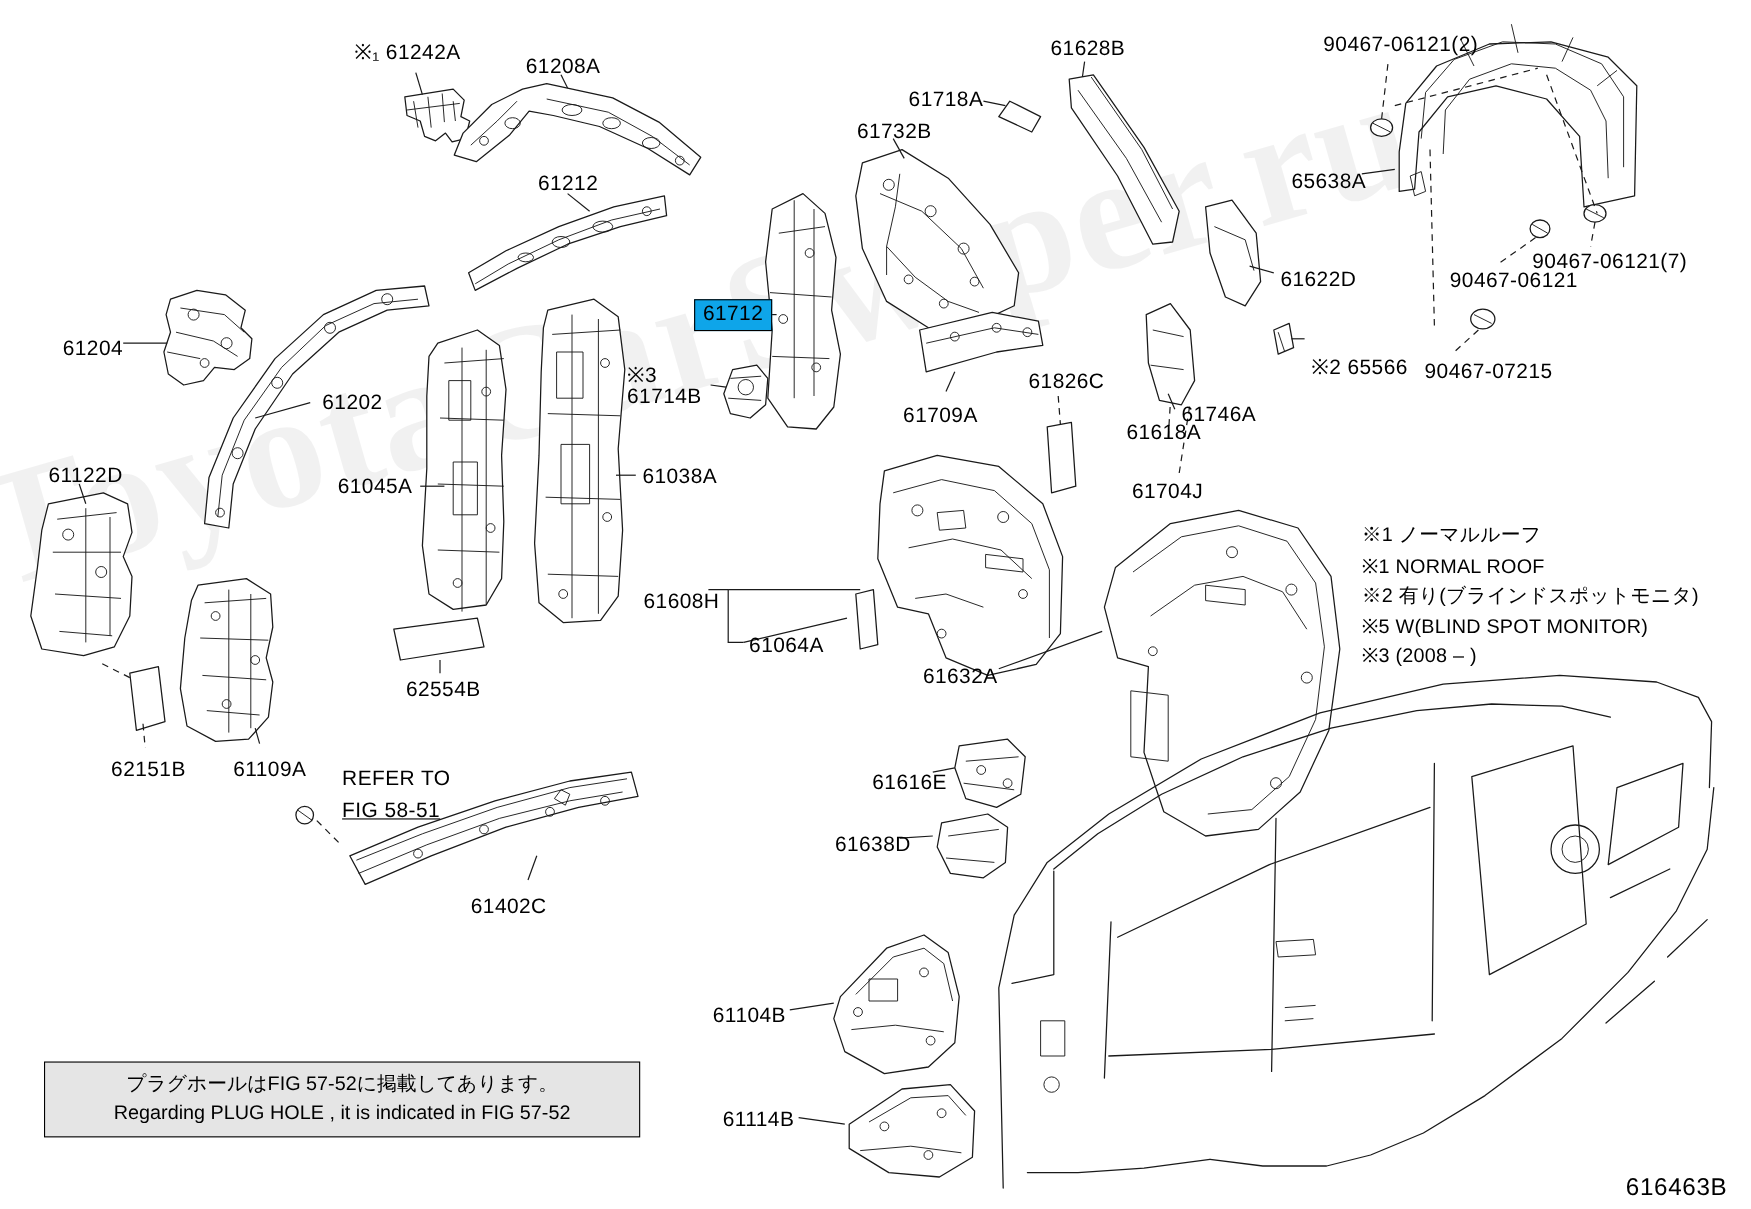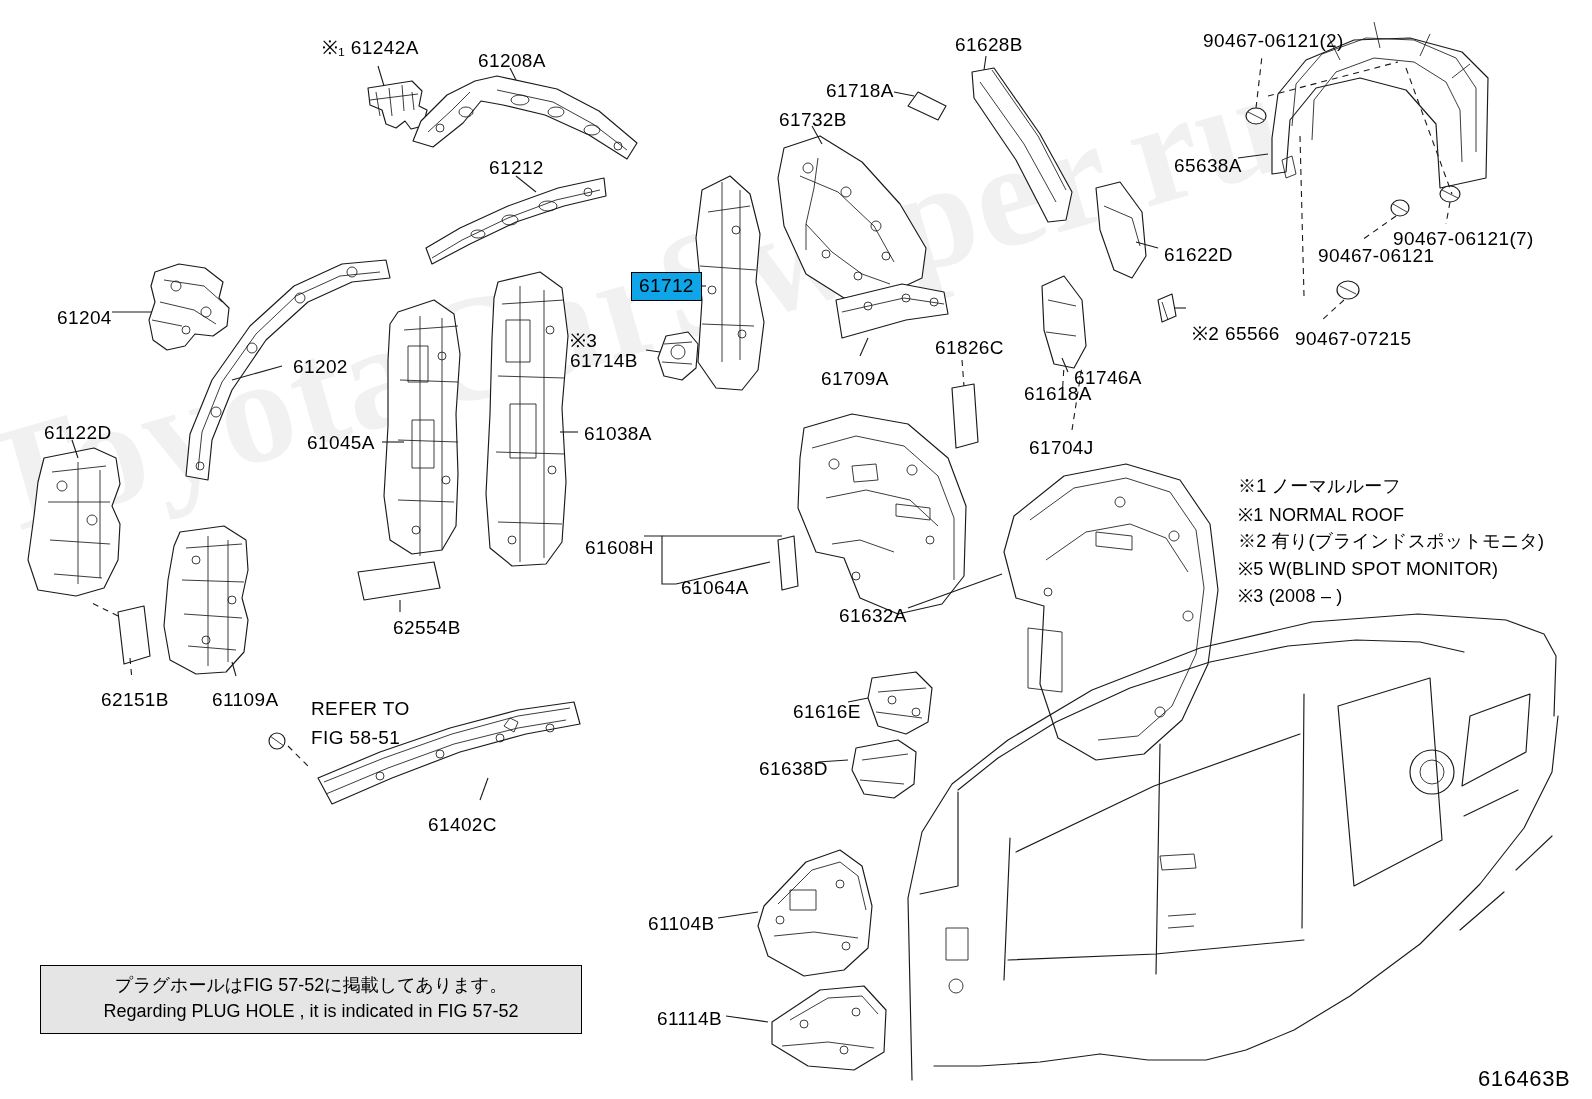--- a/index.html
+++ b/index.html
@@ -416,23 +416,23 @@
   <div class="lbl" style="left:322px; top:34px;">※₁ 61242A</div>
   <div class="lbl" style="left:478px; top:50px;">61208A</div>
   <div class="lbl" style="left:489px; top:157px;">61212</div>
   <div class="lbl" style="left:57px; top:307px;">61204</div>
   <div class="lbl" style="left:293px; top:356px;">61202</div>
   <div class="lbl" style="left:44px; top:422px;">61122D</div>
   <div class="lbl" style="left:307px; top:432px;">61045A</div>
   <div class="lbl" style="left:584px; top:423px;">61038A</div>
   <div class="lbl" style="left:101px; top:689px;">62151B</div>
   <div class="lbl" style="left:212px; top:689px;">61109A</div>
-  <div class="lbl" style="left:369px; top:617px;margin-left:24px;">62554B</div>
+  <div class="lbl" style="left:369px; top:617px;">62554B</div>
   <div class="lbl" style="left:311px; top:698px;">REFER TO</div>
-  <div class="lbl" style="left:311px; top:727px;">FIG 58-51</div>
+  <div class="lbl" style="left:311px; top:727px;text-decoration:underline;">FIG 58-51</div>
   <div class="lbl" style="left:428px; top:814px;">61402C</div>
   <div class="lbl" style="left:570px; top:327px;">※3</div>
   <div class="lbl" style="left:570px; top:350px;">61714B</div>
   <div class="lbl boxed" style="left:631px; top:272px;">61712</div>
   <div class="lbl" style="left:779px; top:109px;">61732B</div>
   <div class="lbl" style="left:826px; top:80px;">61718A</div>
   <div class="lbl" style="left:955px; top:34px;">61628B</div>
   <div class="lbl" style="left:821px; top:368px;">61709A</div>
   <div class="lbl" style="left:935px; top:337px;">61826C</div>
   <div class="lbl" style="left:1164px; top:244px;">61622D</div>

